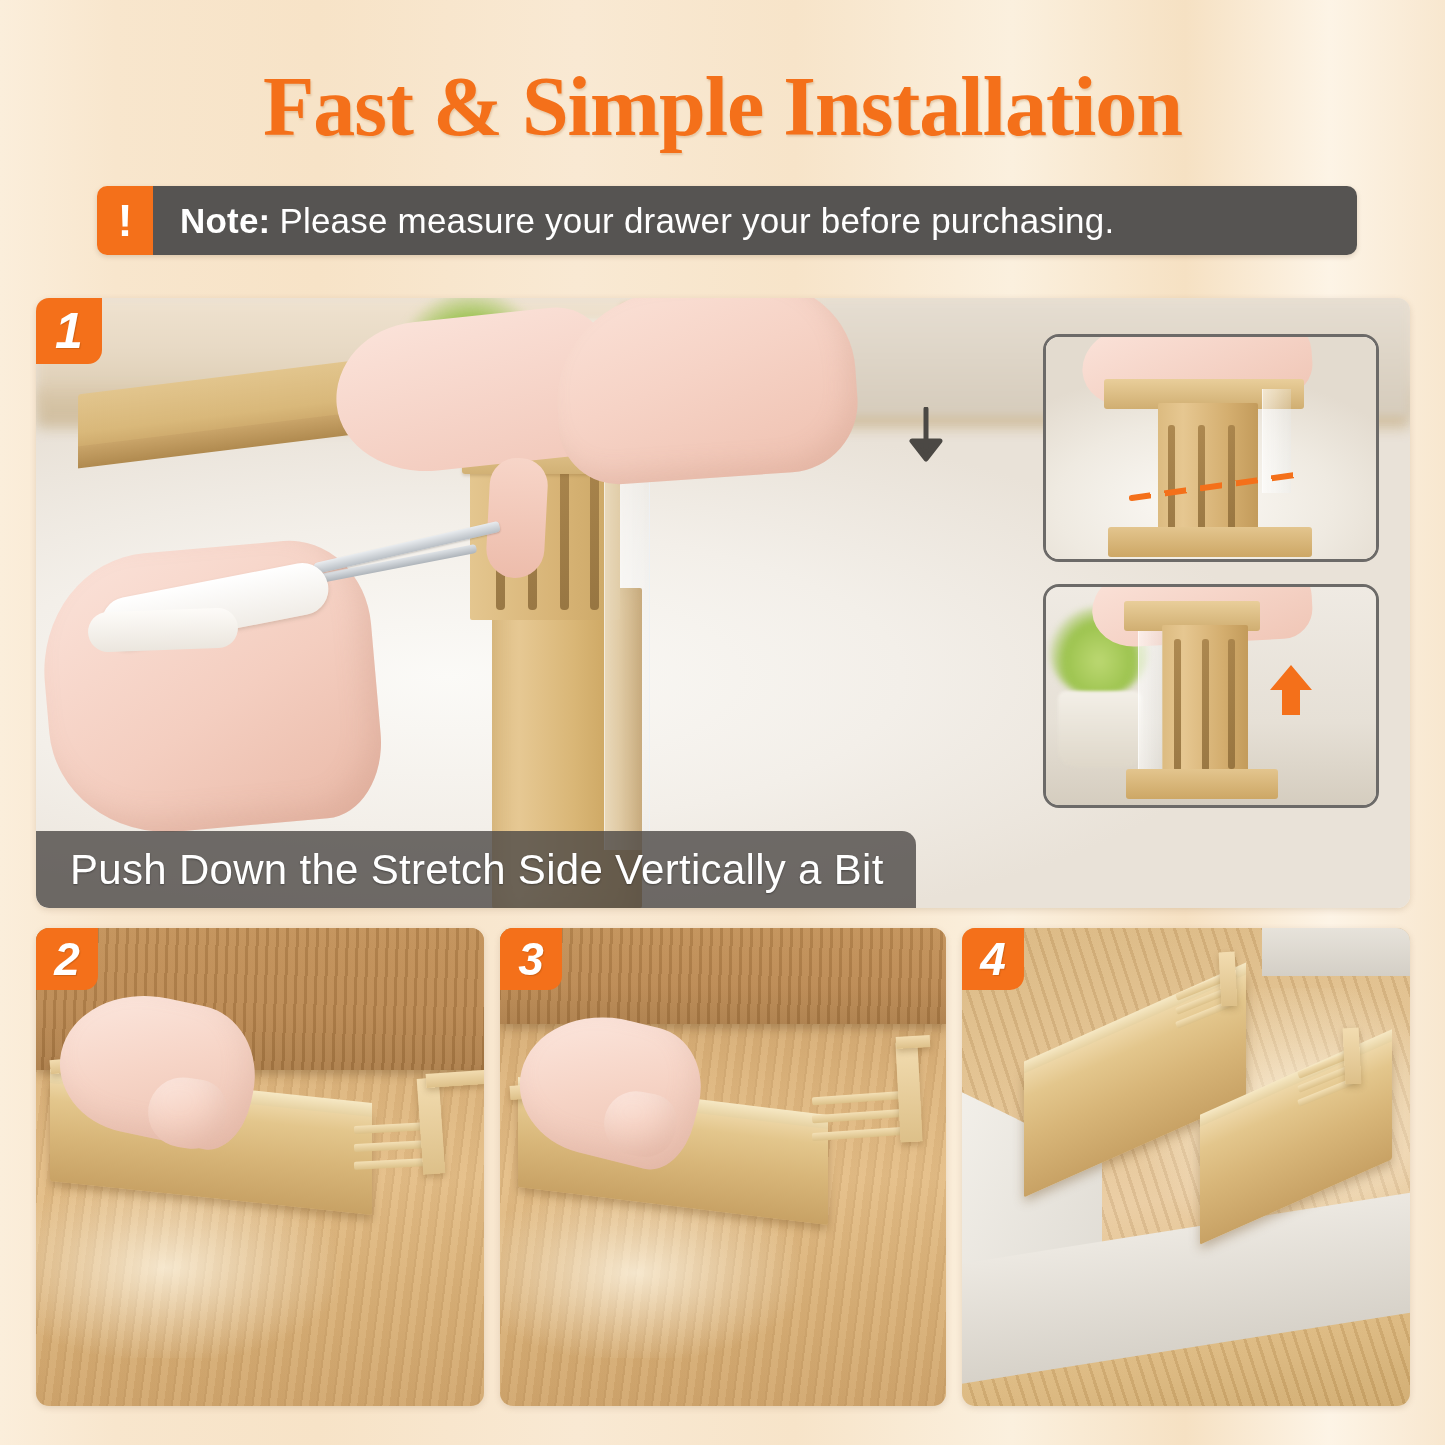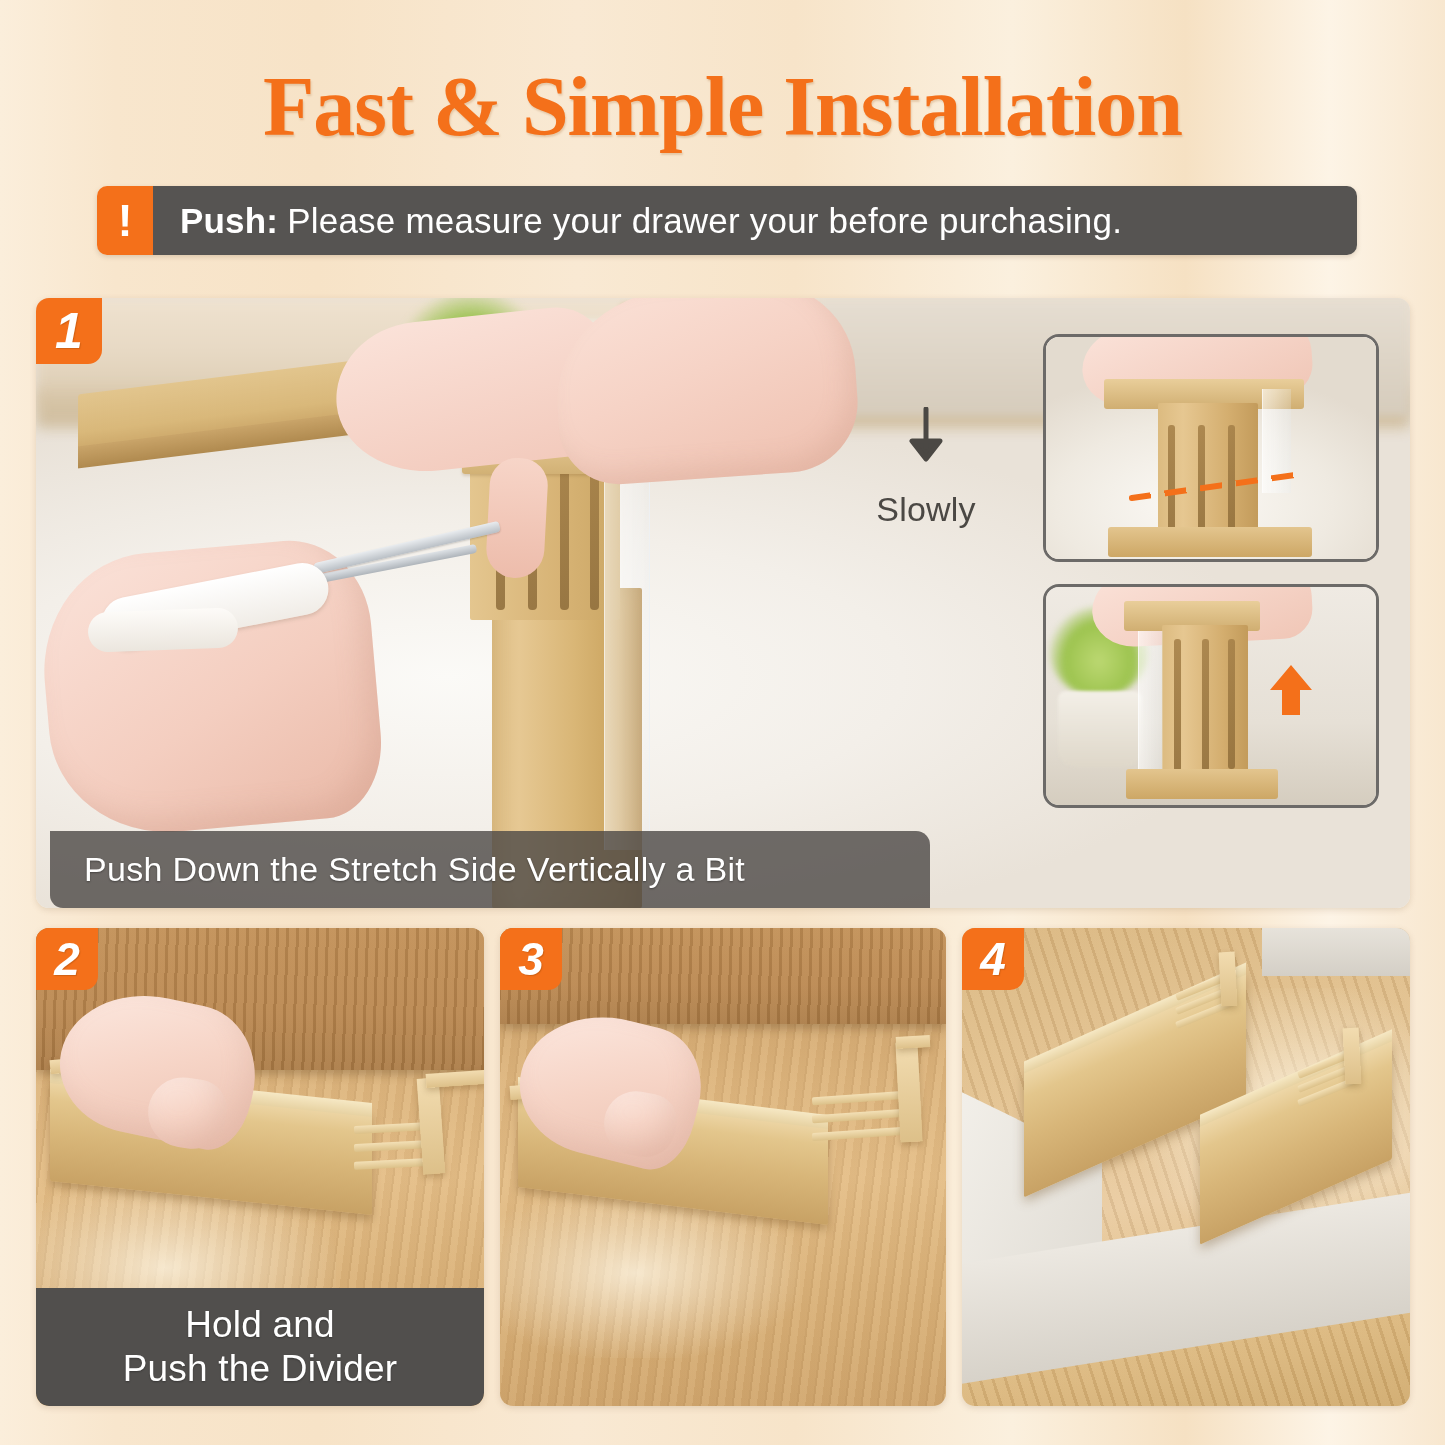--- a/index.html
+++ b/index.html
@@ -312,25 +312,24 @@
     bottom: 0;
     width: 880px;
     height: 77px;
     background: rgba(76,73,70,0.80);
     border-radius: 0 14px 0 13px;
     display: flex;
     align-items: center;
     padding-left: 34px;
     box-sizing: border-box;
     color: #ffffff;
-    font-size: 34px;
+    font-size: 42px;
     letter-spacing: 0.3px;
     white-space: nowrap;
     text-shadow: 0 1px 2px rgba(0,0,0,0.35);
-    margin-left: 14px;
   }
 
   
   .p1-textcol {
     position: absolute;
     left: 740px;
     top: 85px;
     width: 300px;
     text-align: center;
     color: #4b4844;
@@ -503,21 +502,21 @@
 </head>
 <body>
 
 <div id="page">
 
   <div class="title">Fast &amp; Simple Installation</div>
 
   <div class="note-wrap">
     <div class="note-badge">!</div>
     <div class="note-body">
-      <span class="note-lead">Push:</span>
+      <span class="note-lead">Note:</span>
       <span>Please measure your drawer your before purchasing.</span>
     </div>
   </div>
 
   <div class="panel" id="panel-1">
     <div class="photo p1-scene">
       <div class="p1-top-strip"></div>
       <div class="p1-counteredge"></div>
       <div class="p1-plant"></div>
       <div class="p1-pot"></div>
@@ -552,21 +551,20 @@
       <div class="p1-scissor-handle"></div>
       <div class="p1-scissor-handle2"></div>
     </div>
 
     <div class="p1-textcol">
       <div class="p1-arrow">
         <svg width="40" height="58" viewBox="0 0 40 58" aria-hidden="true">
           <path d="M20 2 L20 40 M20 52 L6 34 L34 34 Z" fill="#4b4844" stroke="#4b4844" stroke-width="5" stroke-linecap="round" stroke-linejoin="round"></path>
         </svg>
       </div>
-      <div>Slowly</div>
     </div>
 
     <div class="inset" id="inset-a">
       <div class="ins-bg-a"></div>
       <div class="ins-hand" style="left:36px; top:-16px; width:230px; height:80px; transform:rotate(-4deg);"></div>
       <div class="ins-cap" style="left:58px; top:42px; width:200px; height:30px;"></div>
       <div class="ins-div" style="left:112px; top:66px; width:100px; height:140px;"></div>
       <div class="ins-slot" style="left:122px; top:88px; width:7px; height:110px;"></div>
       <div class="ins-slot" style="left:152px; top:88px; width:7px; height:106px;"></div>
       <div class="ins-slot" style="left:182px; top:88px; width:7px; height:106px;"></div>
@@ -613,24 +611,20 @@
       <div class="div-rail" style="left:318px; top:214px; width:78px; height:8px; transform:rotate(-3deg);"></div>
       <div class="div-rail" style="left:318px; top:232px; width:72px; height:8px; transform:rotate(-3deg);"></div>
       <div class="div-end" style="left:384px; top:150px; width:22px; height:96px; transform:rotate(-4deg);"></div>
       <div class="div-end" style="left:390px; top:144px; width:60px; height:14px; transform:rotate(-4deg);"></div>
       <div class="div-end" style="left:14px; top:130px; width:52px; height:14px; transform:rotate(-5deg);"></div>
 
       <div class="hand-blob" style="left:24px; top:70px; width:196px; height:140px; border-radius:100px 70px 40px 80px / 80px 80px 60px 70px; transform:rotate(12deg);"></div>
       <div class="hand-blob" style="left:112px; top:150px; width:78px; height:70px; border-radius:36px 30px 34px 36px; transform:rotate(8deg);"></div>
     </div>
     <div class="step-badge">2</div>
-    <div class="cap-bar">
-      <span>Hold and</span>
-      <span>Push the Divider</span>
-    </div>
   </div>
 
   <div class="panel" id="panel-3">
     <div class="photo">
       <div class="wood-drawer"></div>
       <div class="wood-grain"></div>
       <div class="drawer-back" style="height:96px;">
         <div class="drawer-back-grain"></div>
       </div>
       <div class="light-splash" style="left:-30px; top:260px; width:330px; height:170px;"></div>

